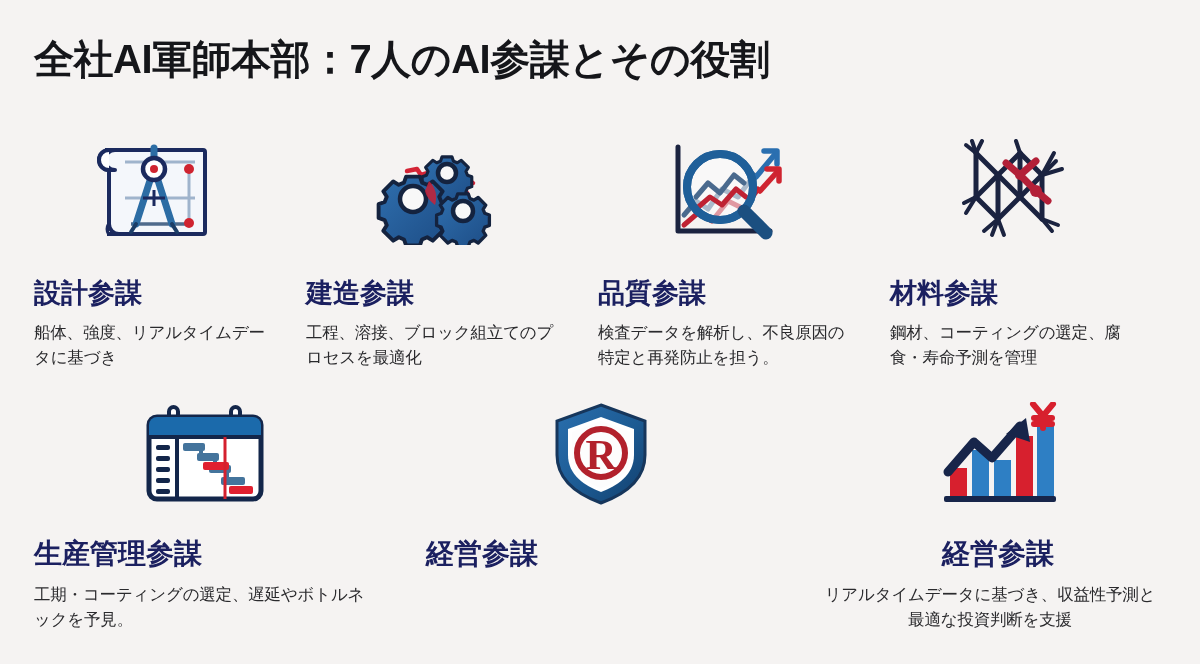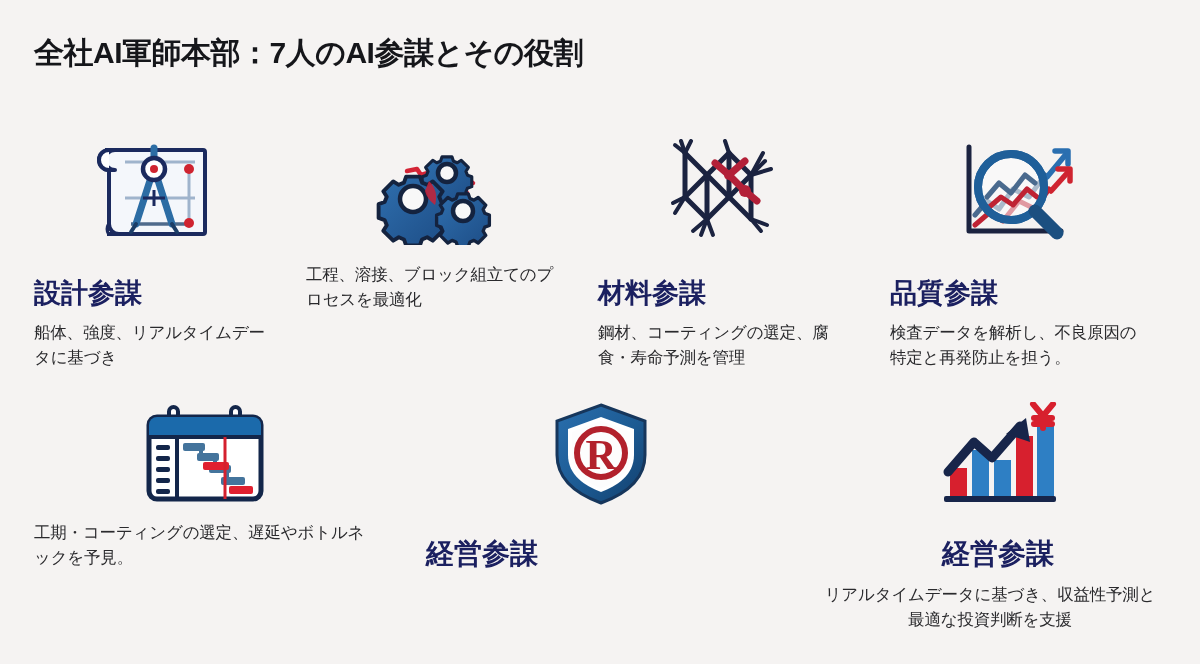--- a/index.html
+++ b/index.html
@@ -22,21 +22,21 @@
     width: 1200px;
     height: 664px;
     box-sizing: border-box;
   }
 
   
   #page-title {
     position: absolute;
     left: 34px;
     top: 36px;
-    font-size: 30px;
+    font-size: 40px;
     font-weight: bold;
     letter-spacing: -0.5px;
     color: #15161a;
     white-space: nowrap;
     line-height: 1.15;
   }
 
   
   .row {
     position: absolute;
@@ -168,21 +168,53 @@
           </g>
 
           <path d="M56 42 q10 10 6 24 q-8 -6 -10 -14 z" fill="#c0253c" opacity="0.9"></path>
 
           <g transform="translate(90,72)">
             <path d="M-8,-26 h16 l2.5,7 6,2.5 6.5,-4 11.5,11.5 -4,6.5 2.5,6 7,2.5 v16 l-7,2.5 -2.5,6 4,6.5 -11.5,11.5 -6.5,-4 -6,2.5 -2.5,7 h-16 l-2.5,-7 -6,-2.5 -6.5,4 -11.5,-11.5 4,-6.5 -2.5,-6 -7,-2.5 v-16 l7,-2.5 2.5,-6 -4,-6.5 11.5,-11.5 6.5,4 6,-2.5 z" transform="scale(0.66)" fill="url(#gearGrad)" stroke="#14233f" stroke-width="5" stroke-linejoin="round"></path>
             <circle cx="0" cy="0" r="10" fill="#f8f8f8" stroke="#14233f" stroke-width="4.5"></circle>
           </g>
         </svg>
       </div>
+      <div class="card-title">建造参謀</div>
       <div class="card-desc">工程、溶接、ブロック組立てのプロセスを最適化</div>
+    </div>
+
+    <div class="card">
+      <div class="icon-wrap">
+        <svg width="124" height="106" viewBox="0 0 124 106">
+
+          <polyline points="14,8 14,92 106,92" fill="none" stroke="#1b2340" stroke-width="5" stroke-linecap="round" stroke-linejoin="round"></polyline>
+
+          <polyline points="20,76 32,62 44,70 58,50 74,58 90,36" fill="none" stroke="#4a6a8e" stroke-width="5" stroke-linecap="round" stroke-linejoin="round"></polyline>
+          <polyline points="20,86 34,74 48,82 64,62 80,70 94,50" fill="none" stroke="#bf2233" stroke-width="5" stroke-linecap="round" stroke-linejoin="round"></polyline>
+
+          <g stroke="#2a6fb0" stroke-width="5.5" fill="none" stroke-linecap="round" stroke-linejoin="round">
+            <line x1="92" y1="38" x2="112" y2="14"></line>
+            <polyline points="100,12 113,12 113,25"></polyline>
+          </g>
+          <g stroke="#cf2430" stroke-width="5.5" fill="none" stroke-linecap="round" stroke-linejoin="round">
+            <line x1="96" y1="52" x2="114" y2="32"></line>
+            <polyline points="103,30 115,30 115,42"></polyline>
+          </g>
+
+          <circle cx="56" cy="48" r="33" fill="#fbfcfe" fill-opacity="0.55" stroke="#1f5f99" stroke-width="8"></circle>
+
+          <polyline points="32,58 44,44 56,54 70,36 80,44" fill="none" stroke="#4a6a8e" stroke-width="5" stroke-linecap="round" stroke-linejoin="round"></polyline>
+          <polyline points="32,70 46,58 58,66 72,50 82,58" fill="none" stroke="#bf2233" stroke-width="5" stroke-linecap="round" stroke-linejoin="round"></polyline>
+          <circle cx="56" cy="48" r="33" fill="none" stroke="#1f5f99" stroke-width="8"></circle>
+
+          <line x1="80" y1="72" x2="102" y2="94" stroke="#1b4f80" stroke-width="13" stroke-linecap="round"></line>
+        </svg>
+      </div>
+      <div class="card-title">品質参謀</div>
+      <div class="card-desc">検査データを解析し、不良原因の特定と再発防止を担う。</div>
     </div>
 
     <div class="card">
       <div class="icon-wrap">
         <svg width="118" height="106" viewBox="0 0 118 106">
           <g stroke="#1b2340" stroke-width="5" stroke-linecap="round" fill="none">
 
             <g>
               <line x1="18" y1="14" x2="40" y2="36"></line>
                 <line x1="40" y1="36" x2="62" y2="14"></line>
@@ -228,51 +260,20 @@
             <line x1="78" y1="52" x2="90" y2="62"></line>
           </g>
           <circle cx="78" cy="52" r="6" fill="#b32038"></circle>
           <circle cx="62" cy="36" r="5" fill="#b32038"></circle>
         </svg>
       </div>
       <div class="card-title">材料参謀</div>
       <div class="card-desc">鋼材、コーティングの選定、腐食・寿命予測を管理</div>
     </div>
 
-    <div class="card">
-      <div class="icon-wrap">
-        <svg width="124" height="106" viewBox="0 0 124 106">
-
-          <polyline points="14,8 14,92 106,92" fill="none" stroke="#1b2340" stroke-width="5" stroke-linecap="round" stroke-linejoin="round"></polyline>
-
-          <polyline points="20,76 32,62 44,70 58,50 74,58 90,36" fill="none" stroke="#4a6a8e" stroke-width="5" stroke-linecap="round" stroke-linejoin="round"></polyline>
-          <polyline points="20,86 34,74 48,82 64,62 80,70 94,50" fill="none" stroke="#bf2233" stroke-width="5" stroke-linecap="round" stroke-linejoin="round"></polyline>
-
-          <g stroke="#2a6fb0" stroke-width="5.5" fill="none" stroke-linecap="round" stroke-linejoin="round">
-            <line x1="92" y1="38" x2="112" y2="14"></line>
-            <polyline points="100,12 113,12 113,25"></polyline>
-          </g>
-          <g stroke="#cf2430" stroke-width="5.5" fill="none" stroke-linecap="round" stroke-linejoin="round">
-            <line x1="96" y1="52" x2="114" y2="32"></line>
-            <polyline points="103,30 115,30 115,42"></polyline>
-          </g>
-
-          <circle cx="56" cy="48" r="33" fill="#fbfcfe" fill-opacity="0.55" stroke="#1f5f99" stroke-width="8"></circle>
-
-          <polyline points="32,58 44,44 56,54 70,36 80,44" fill="none" stroke="#4a6a8e" stroke-width="5" stroke-linecap="round" stroke-linejoin="round"></polyline>
-          <polyline points="32,70 46,58 58,66 72,50 82,58" fill="none" stroke="#bf2233" stroke-width="5" stroke-linecap="round" stroke-linejoin="round"></polyline>
-          <circle cx="56" cy="48" r="33" fill="none" stroke="#1f5f99" stroke-width="8"></circle>
-
-          <line x1="80" y1="72" x2="102" y2="94" stroke="#1b4f80" stroke-width="13" stroke-linecap="round"></line>
-        </svg>
-      </div>
-      <div class="card-title">品質参謀</div>
-      <div class="card-desc">検査データを解析し、不良原因の特定と再発防止を担う。</div>
-    </div>
-
   </div>
 
   <div class="row" id="row-2">
 
     <div class="card">
       <div class="icon-wrap">
         <svg width="128" height="102" viewBox="0 0 128 102">
 
           <rect x="28" y="4" width="9" height="20" rx="4.5" fill="#ffffff" stroke="#13264a" stroke-width="4"></rect>
           <rect x="90" y="4" width="9" height="20" rx="4.5" fill="#ffffff" stroke="#13264a" stroke-width="4"></rect>
@@ -306,20 +307,21 @@
           </g>
 
           <g fill="#e0202f">
             <rect x="62" y="59" width="26" height="8" rx="2"></rect>
             <rect x="88" y="83" width="24" height="8" rx="2"></rect>
           </g>
 
           <line x1="84" y1="34" x2="84" y2="96" stroke="#d4202e" stroke-width="3"></line>
         </svg>
       </div>
+      <div class="card-title">生産管理参謀</div>
       <div class="card-desc">工期・コーティングの選定、遅延やボトルネックを予見。</div>
     </div>
 
     <div class="card">
       <div class="icon-wrap">
         <svg width="104" height="106" viewBox="0 0 104 106">
           <defs>
             <linearGradient id="shieldGrad" x1="0" y1="0" x2="1" y2="1">
               <stop offset="0%" stop-color="#2a6fae"></stop>
               <stop offset="55%" stop-color="#1c5a92"></stop>

